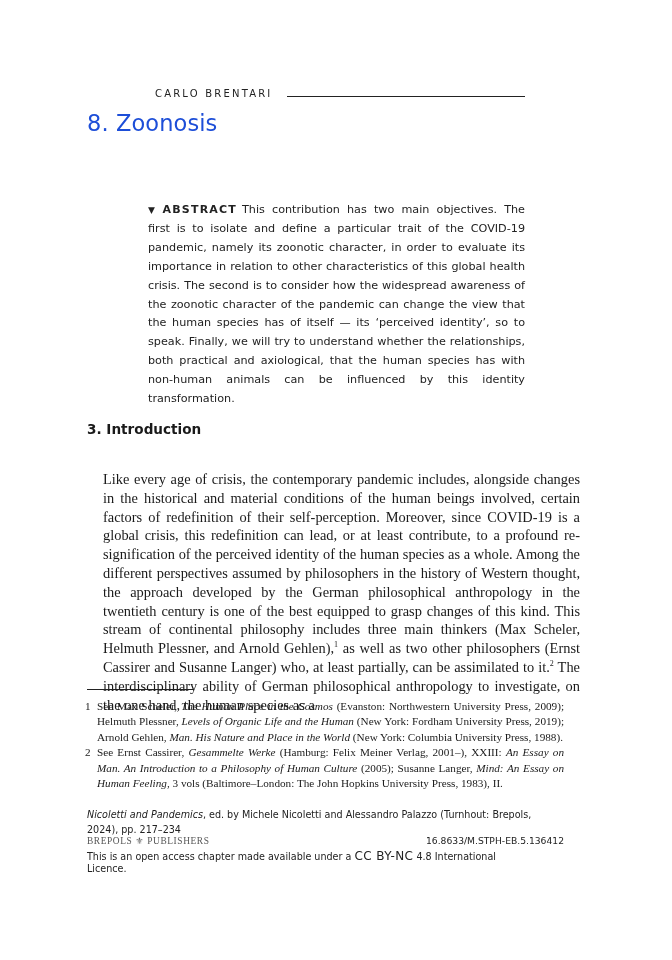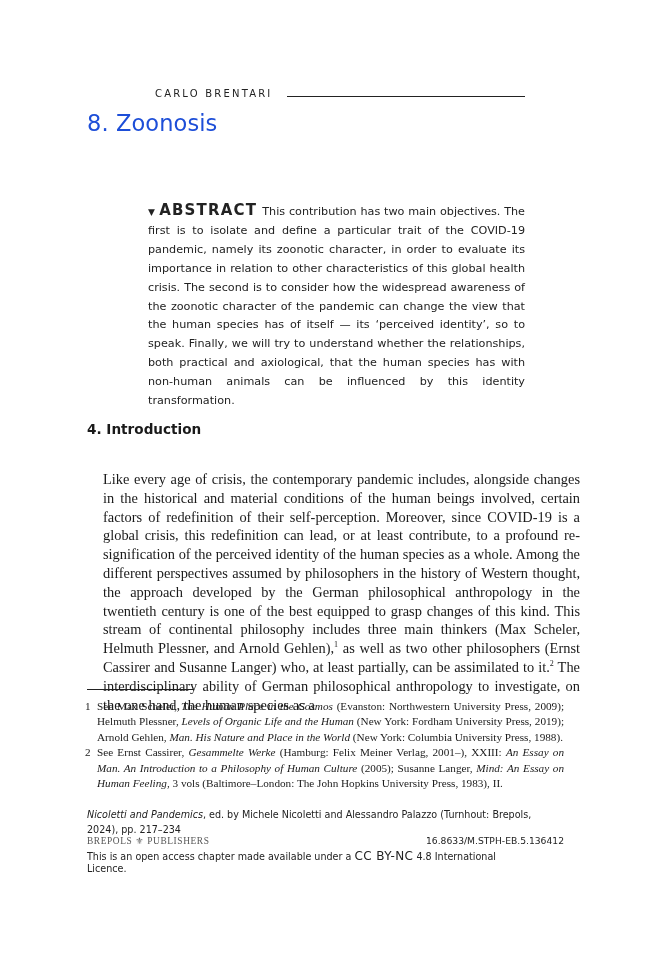--- a/index.html
+++ b/index.html
@@ -5,21 +5,21 @@
     html, body { margin: 0; padding: 0; background: #ffffff; }
     body { width: 672px; height: 960px; position: relative; overflow: hidden; color: #1a1a1a; }
     .page { position: absolute; left: 0; top: 0; width: 536px; height: 960px; }
 
     .running-head { position: absolute; left: 155px; top: 88px; font-family: "DejaVu Sans", sans-serif; font-size: 10px; letter-spacing: 2.2px; color: #222; }
     .head-rule { position: absolute; left: 287px; top: 96px; width: 238px; height: 0; border-top: 1px solid #222; }
 
     .chapter-title { position: absolute; left: 87px; top: 110px; font-family: "DejaVu Sans", sans-serif; font-size: 22.5px; font-weight: normal; color: #1d4ed8; margin: 0; letter-spacing: 0.1px; }
 
     .abstract { position: absolute; left: 148px; top: 201px; width: 377px; font-family: "DejaVu Sans", sans-serif; font-size: 11.2px; line-height: 18.9px; text-align: justify; color: #222; }
-    .abstract .abs-label { font-weight: bold; font-size: 15px; letter-spacing: 1.2px; margin-right: 5px; }
+    .abstract .abs-label { font-weight: bold; font-size: 11px; letter-spacing: 1.2px; margin-right: 5px; }
     .abstract .abs-marker { font-size: 9px; margin-right: 4px; }
 
     .section-heading { position: absolute; left: 87px; top: 421px; font-family: "DejaVu Sans", sans-serif; font-size: 13.6px; font-weight: bold; margin: 0; color: #1a1a1a; }
 
     .body-text { position: absolute; left: 87px; top: 454px; width: 477px; font-family: "Liberation Serif", serif; font-size: 14.4px; line-height: 18.8px; text-align: justify; color: #1a1a1a; margin: 16px; }
     .body-text sup { font-size: 8px; line-height: 0; vertical-align: 6px; }
 
     .fn-rule { position: absolute; left: 87px; top: 689px; width: 107px; height: 0; border-top: 1px solid #222; }
     .footnotes { position: absolute; left: 87px; top: 699px; width: 477px; font-family: "Liberation Serif", serif; font-size: 11.2px; line-height: 15.4px; color: #1a1a1a; }
     .footnote { position: relative; padding-left: 10px; text-align: justify; }
@@ -39,21 +39,21 @@
 
   <div class="running-head">CARLO BRENTARI</div>
   <div class="head-rule"></div>
 
   <h1 class="chapter-title">8. Zoonosis</h1>
 
   <div class="abstract">
     <span class="abs-marker">▼</span><span class="abs-label">ABSTRACT</span><span>This contribution has two main objectives. The first is to isolate and define a particular trait of the COVID-19 pandemic, namely its zoonotic character, in order to evaluate its importance in relation to other characteristics of this global health crisis. The second is to consider how the widespread awareness of the zoonotic character of the pandemic can change the view that the human species has of itself — its ‘perceived identity’, so to speak. Finally, we will try to understand whether the relationships, both practical and axiological, that the human species has with non-human animals can be influenced by this identity transformation.</span>
   </div>
 
-  <h2 class="section-heading">4. Introduction</h2>
+  <h2 class="section-heading">3. Introduction</h2>
 
   <p class="body-text"><span>Like every age of crisis, the contemporary pandemic includes, alongside changes in the historical and material conditions of the human beings involved, certain factors of redefinition of their self-perception. Moreover, since COVID-19 is a global crisis, this redefinition can lead, or at least contribute, to a profound re-signification of the perceived identity of the human species as a whole. Among the different perspectives assumed by philosophers in the history of Western thought, the approach developed by the German philosophical anthropology in the twentieth century is one of the best equipped to grasp changes of this kind. This stream of continental philosophy includes three main thinkers (Max Scheler, Helmuth Plessner, and Arnold Gehlen),</span><sup>1</sup><span> as well as two other philosophers (Ernst Cassirer and Susanne Langer) who, at least partially, can be assimilated to it.</span><sup>2</sup><span> The interdisciplinary ability of German philosophical anthropology to investigate, on the one hand, the human species as a</span></p>
 
   <div class="fn-rule"></div>
   <div class="footnotes">
     <div class="footnote">
       <span class="fn-num">1</span>
       <span class="fn-body"><span>See Max Scheler, </span><i>The Human Place in the Cosmos</i><span> (Evanston: Northwestern University Press, 2009); Helmuth Plessner, </span><i>Levels of Organic Life and the Human</i><span> (New York: Fordham University Press, 2019); Arnold Gehlen, </span><i>Man. His Nature and Place in the World</i><span> (New York: Columbia University Press, 1988).</span></span>
     </div>
     <div class="footnote">

